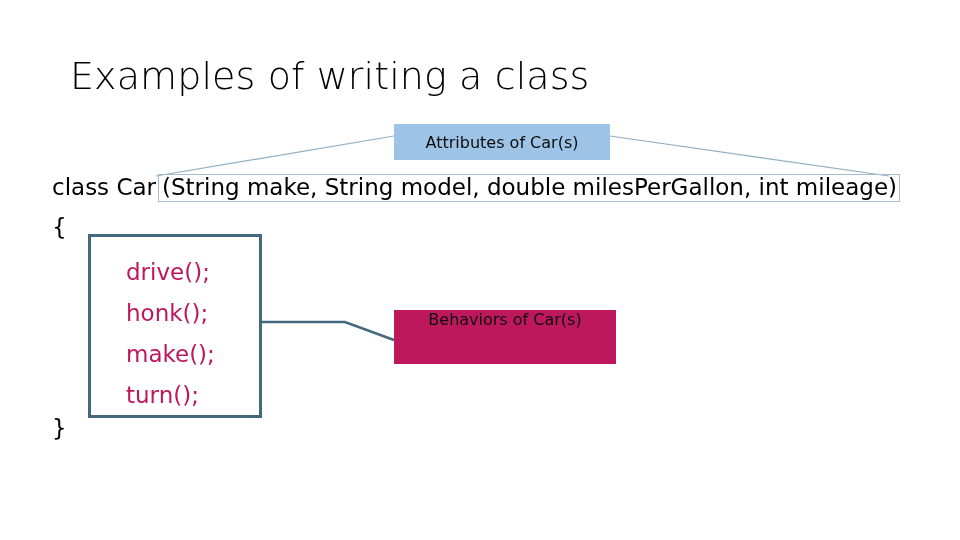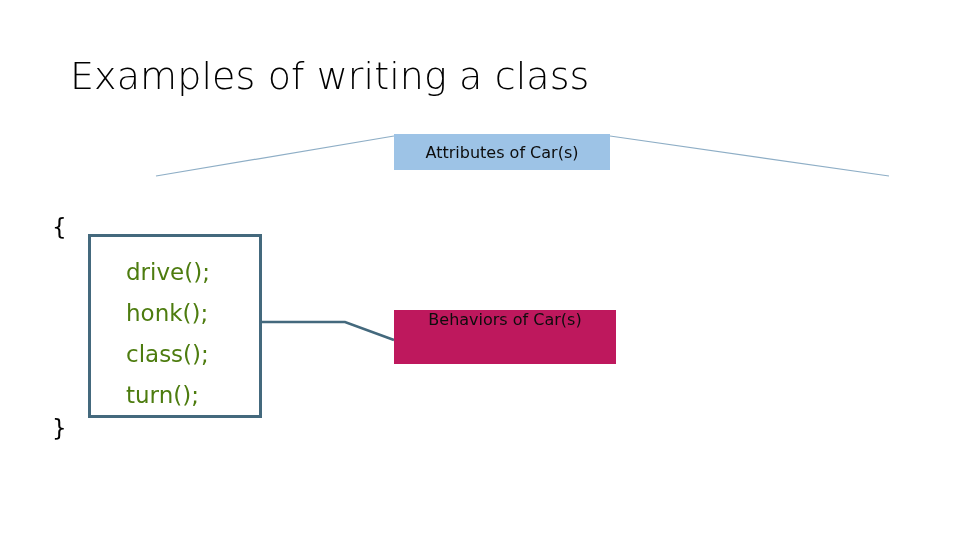--- a/index.html
+++ b/index.html
@@ -37,21 +37,21 @@
     top: 0;
     width: 960px;
     height: 540px;
     pointer-events: none;
   }
 
   
   #attributes-callout {
     position: absolute;
     left: 394px;
-    top: 134px;
+    top: 124px;
     width: 216px;
     height: 36px;
     background: #9dc3e6;
     display: flex;
     align-items: center;
     justify-content: center;
     font-size: 16px;
     color: #0d0d0d;
     white-space: nowrap;
   }
@@ -110,21 +110,21 @@
     width: 174px;
     height: 184px;
     border: 3px solid #44697d;
     box-sizing: border-box;
   }
   #methods-list {
     position: absolute;
     left: 126px;
     top: 252px;
     font-size: 23px;
-    color: #4d7c0f;
+    color: #be185d;
     line-height: 41px;
   }
   .method-item {
     white-space: nowrap;
   }
 </style>
 </head>
 <body>
 
 <div id="slide">
@@ -140,27 +140,30 @@
   </svg>
 
   <div id="attributes-callout">
     <span>Attributes of Car(s)</span>
   </div>
 
   <div id="behaviors-callout">
     <span>Behaviors of Car(s)</span>
   </div>
 
+  <div class="code-line" id="code-signature">
+    <span class="sig-head">class Car </span><span class="sig-params">(String make, String model, double milesPerGallon, int mileage)</span>
+  </div>
 
   <div class="code-line" id="code-brace-open">{</div>
 
   <div id="methods-box"></div>
 
   <div id="methods-list">
     <div class="method-item">drive();</div>
     <div class="method-item">honk();</div>
-    <div class="method-item">class();</div>
+    <div class="method-item">make();</div>
     <div class="method-item">turn();</div>
   </div>
 
   <div class="code-line" id="code-brace-close">}</div>
 
 </div>
 
 </body></html>

